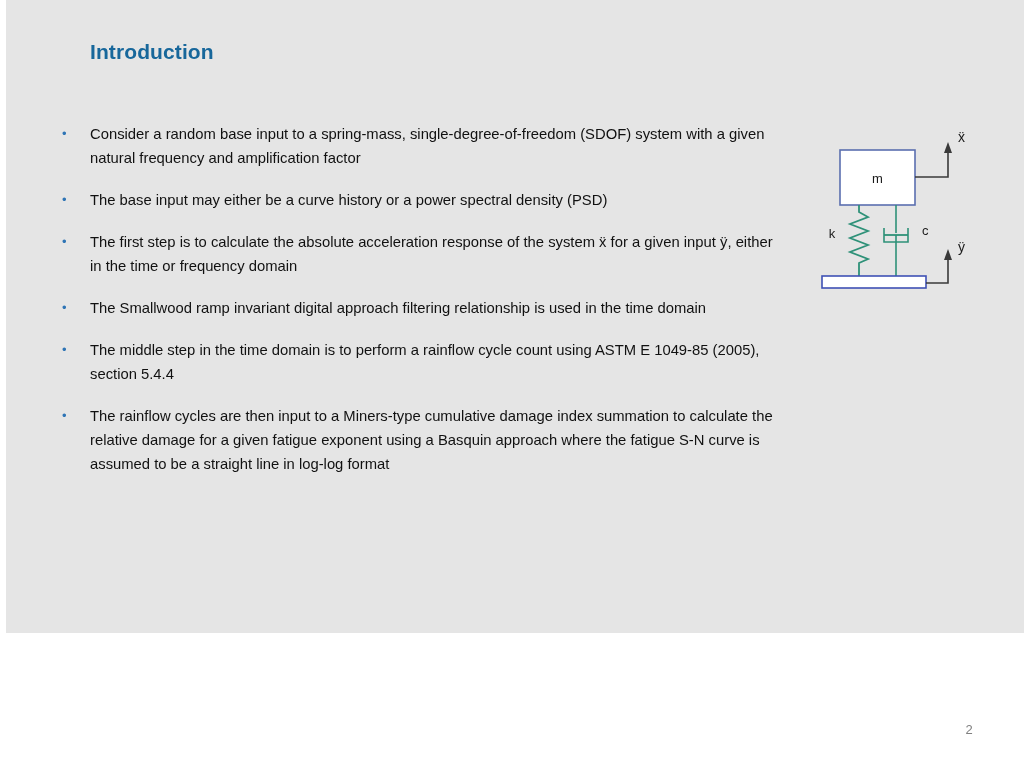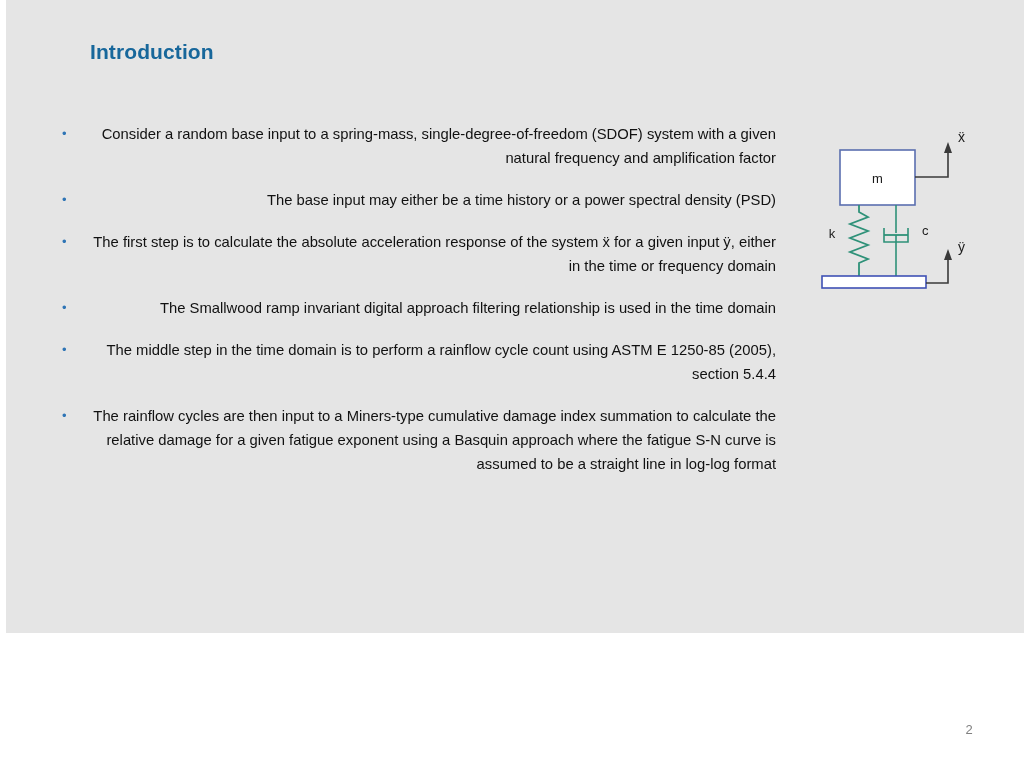--- a/index.html
+++ b/index.html
@@ -55,21 +55,21 @@
     box-sizing: border-box;
     color: #2E74B5;
     font-size: 13px;
     line-height: 24px;
   }
   .bullet-text {
     flex: 1 1 auto;
     font-size: 14.8px;
     line-height: 24px;
     color: #111111;
-    text-align: right;
+    text-align: left;
   }
 
   
   .diagram {
     position: absolute;
     left: 812px;
     top: 128px;
     width: 190px;
     height: 185px;
   }
@@ -97,36 +97,36 @@
 
   <div class="bullets">
 
     <div class="bullet-row">
       <span class="bullet-marker">•</span>
       <span class="bullet-text">Consider a random base input to a spring-mass, single-degree-of-freedom (SDOF) system with a given natural frequency and amplification factor</span>
     </div>
 
     <div class="bullet-row">
       <span class="bullet-marker">•</span>
-      <span class="bullet-text">The base input may either be a time history or a power spectral density (PSD)</span>
+      <span class="bullet-text">The base input may either be a curve history or a power spectral density (PSD)</span>
     </div>
 
     <div class="bullet-row">
       <span class="bullet-marker">•</span>
       <span class="bullet-text">The first step is to calculate the absolute acceleration response of the system ẍ for a given input ÿ, either in the time or frequency domain</span>
     </div>
 
     <div class="bullet-row">
       <span class="bullet-marker">•</span>
       <span class="bullet-text">The Smallwood ramp invariant digital approach filtering relationship is used in the time domain</span>
     </div>
 
     <div class="bullet-row">
       <span class="bullet-marker">•</span>
-      <span class="bullet-text">The middle step in the time domain is to perform a rainflow cycle count using ASTM E 1250-85 (2005), section 5.4.4</span>
+      <span class="bullet-text">The middle step in the time domain is to perform a rainflow cycle count using ASTM E 1049-85 (2005), section 5.4.4</span>
     </div>
 
     <div class="bullet-row">
       <span class="bullet-marker">•</span>
       <span class="bullet-text">The rainflow cycles are then input to a Miners-type cumulative damage index summation to calculate the relative damage for a given fatigue exponent using a Basquin approach where the fatigue S-N curve is assumed to be a straight line in log-log format</span>
     </div>
 
   </div>
 
   <div class="diagram">

